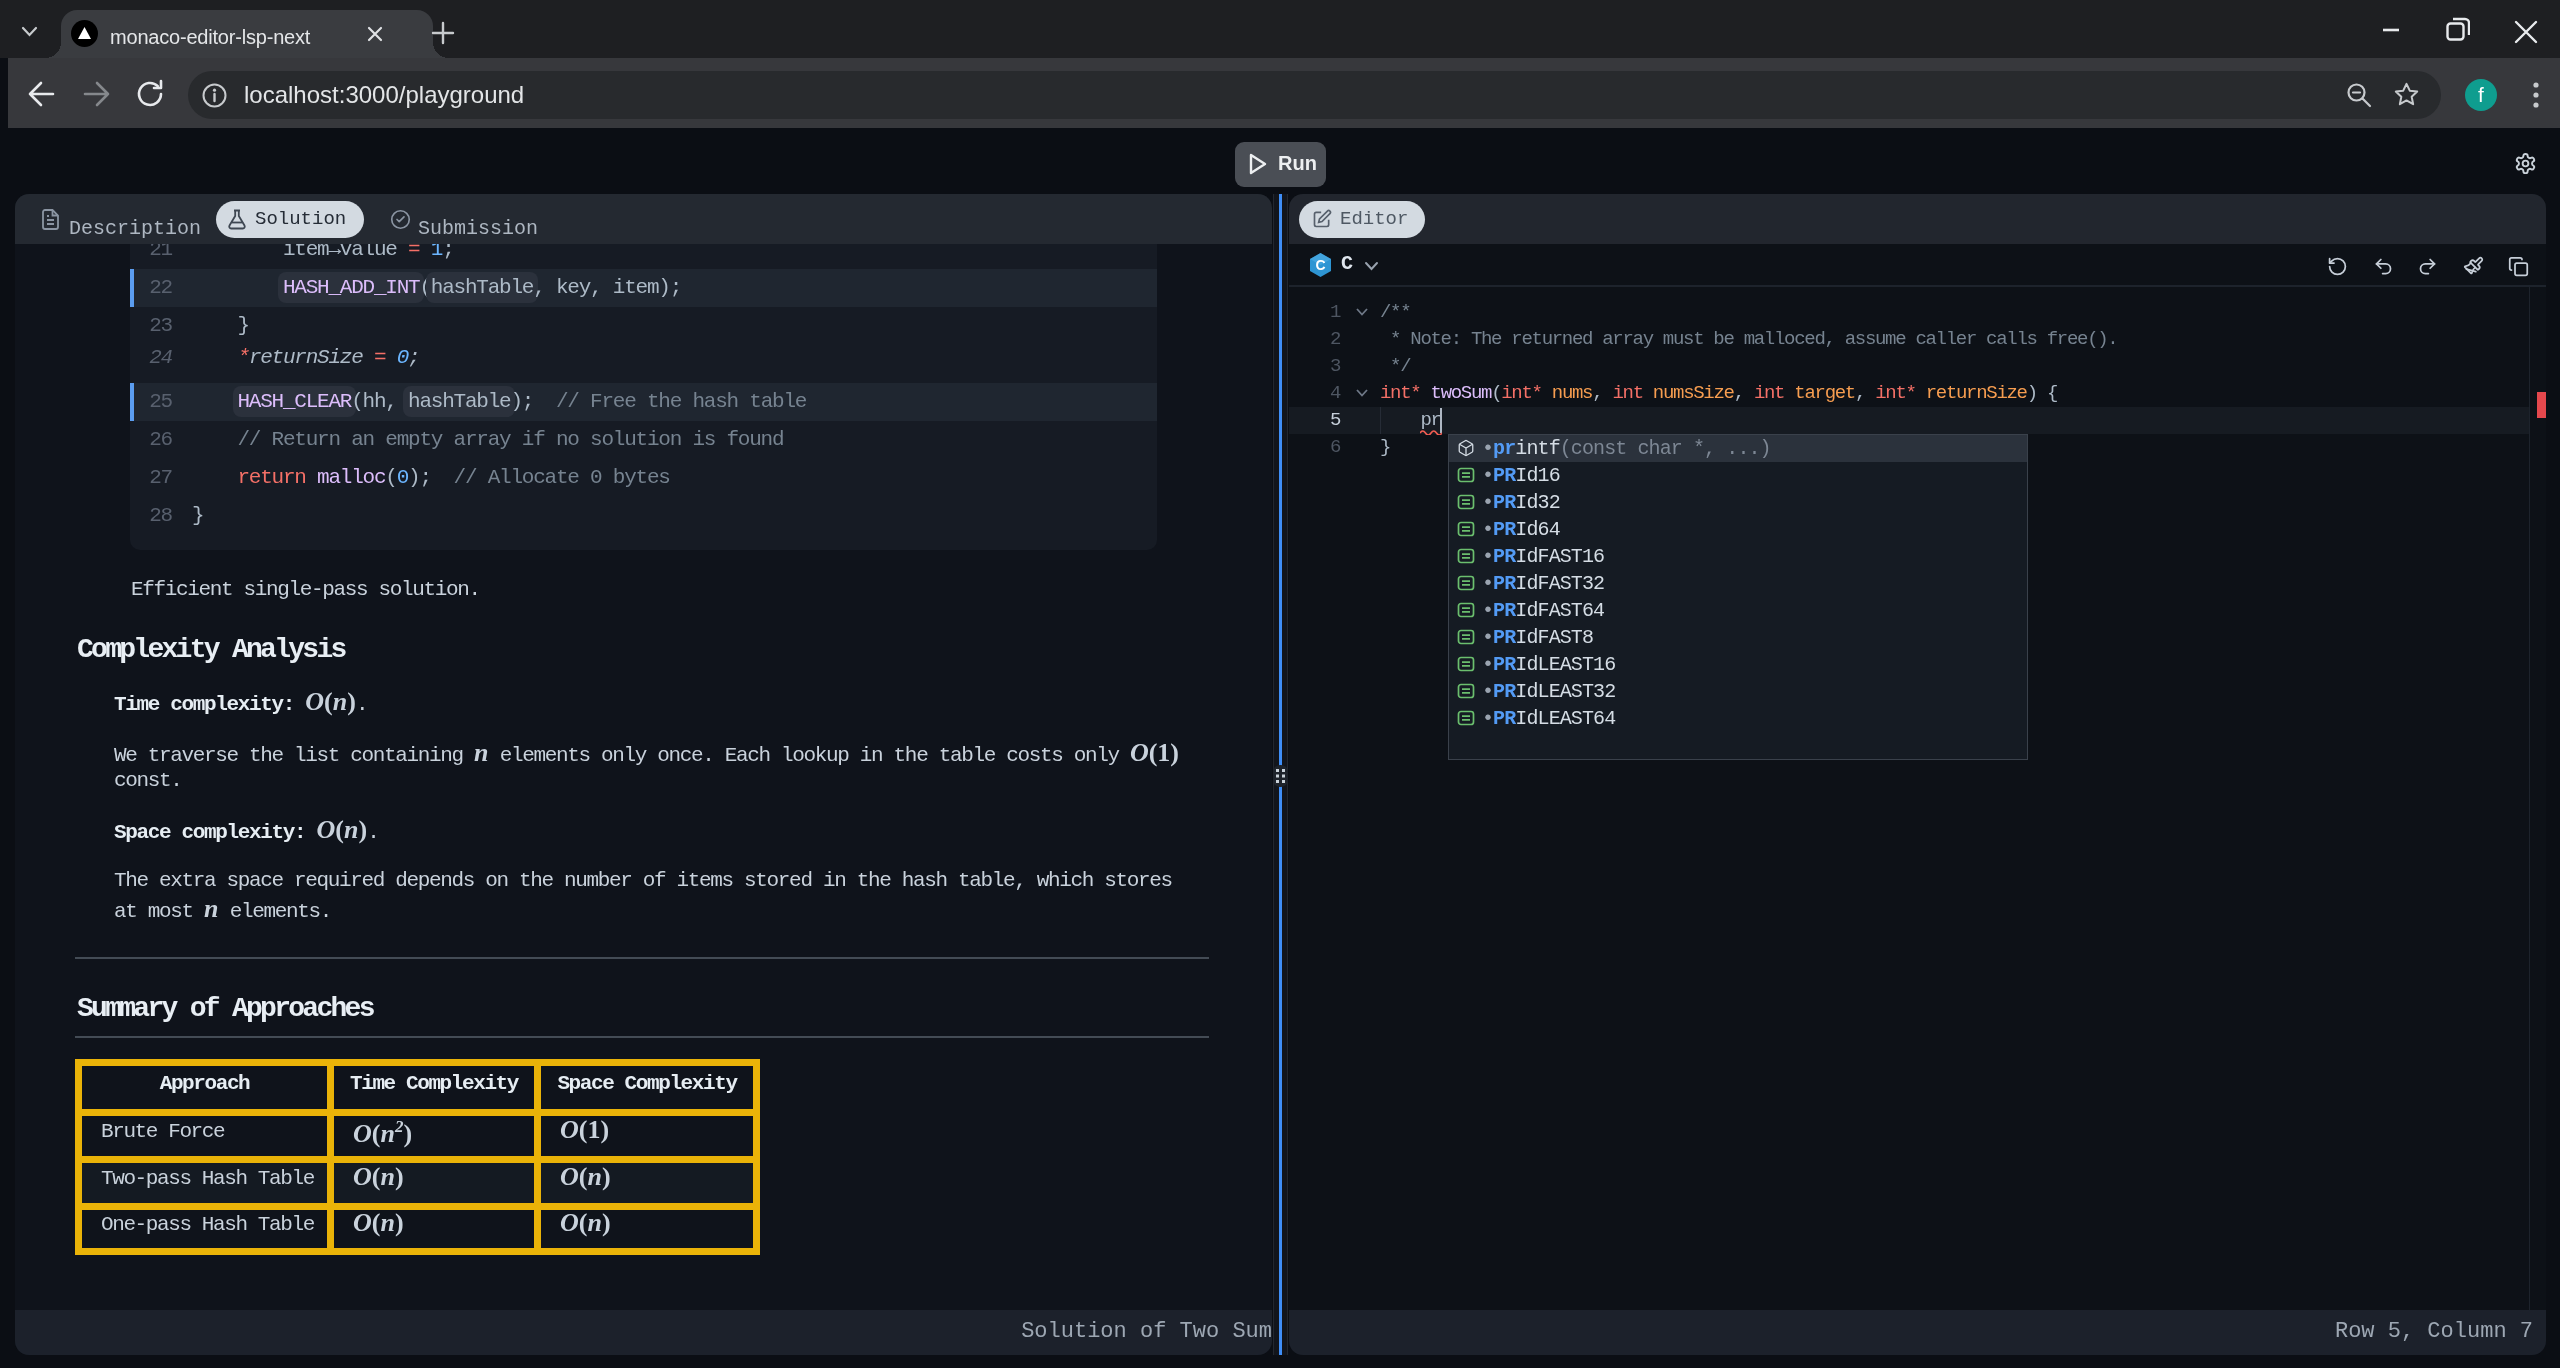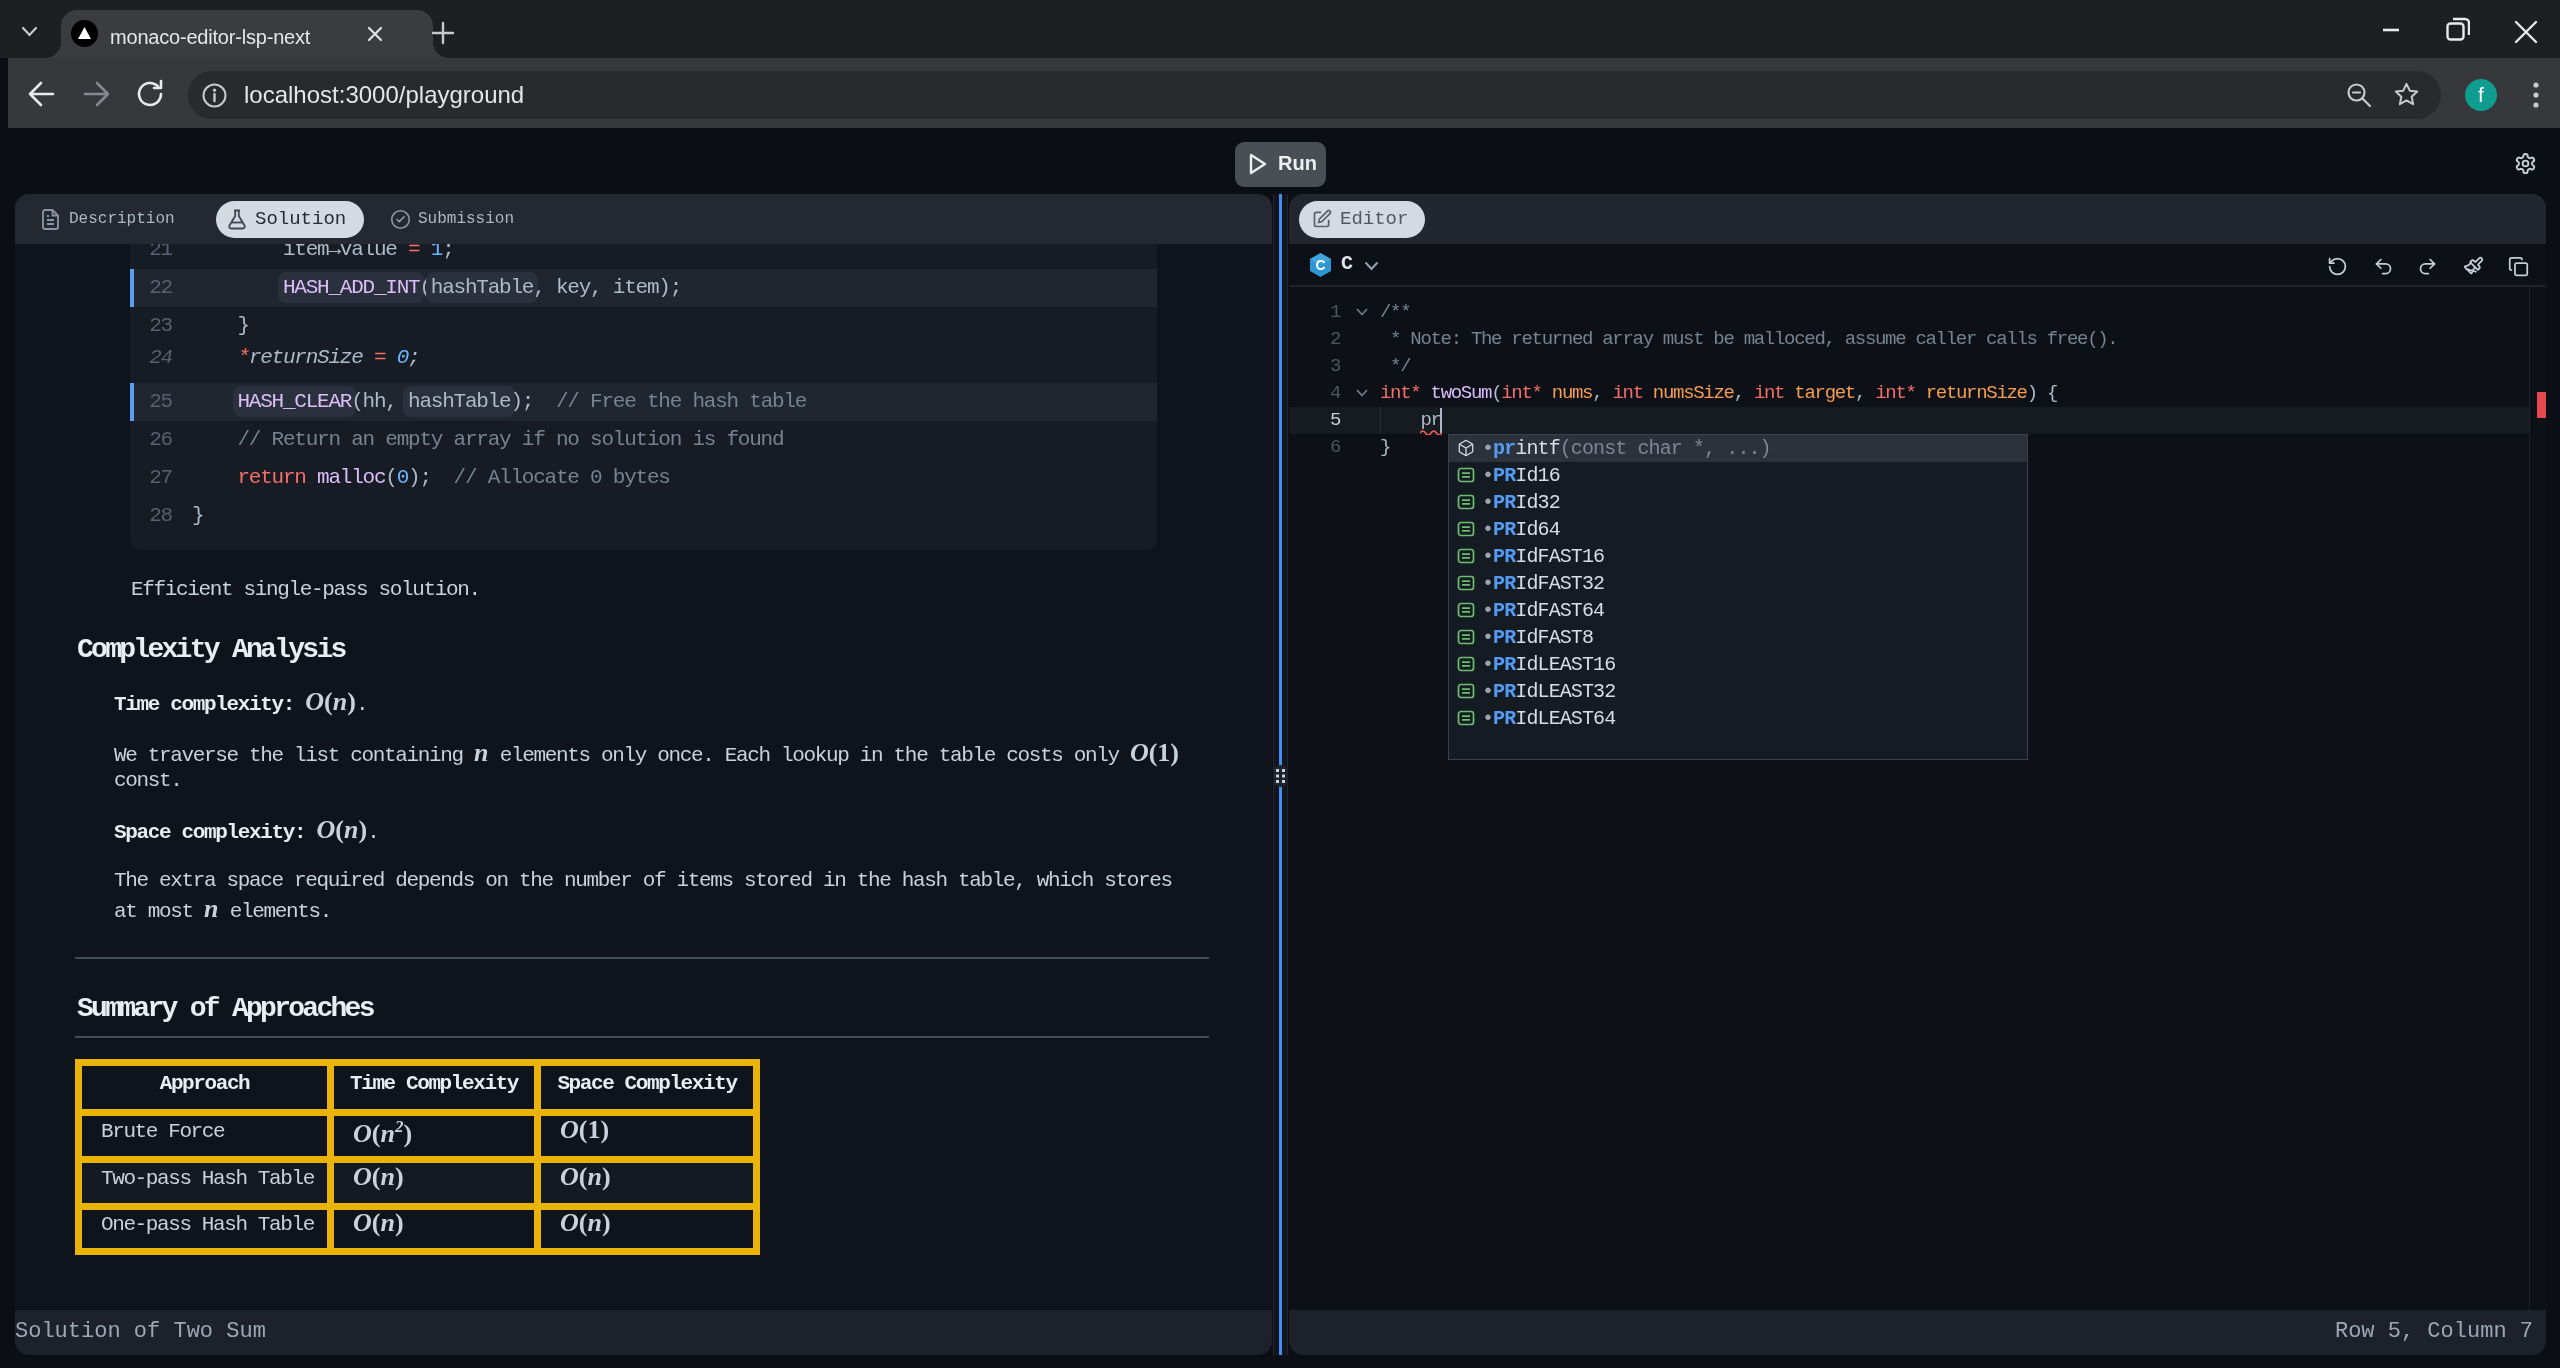--- a/index.html
+++ b/index.html
@@ -25,21 +25,21 @@
 
   .panel { position:absolute; top:66px; height:1161px; border-radius:14px; }
   #lpanel { left:15px; width:1257px; background:#0F131B; }
   #rpanel { left:1289px; width:1257px; background:#0D1117; }
   .phead { position:absolute; left:0; top:0; width:100%; height:50px; background:#242931; border-radius:14px 14px 0 0; }
   .pbottom { position:absolute; left:0; bottom:0; width:100%; height:45px; background:#1C212B; border-radius:0 0 14px 14px; color:#9DA7B3; font-size:22px; }
   #divider { position:absolute; left:1279px; top:66px; width:3px; height:1161px; background:#3F8EF7; }
   #divgutter { position:absolute; left:1273px; top:66px; width:15px; height:1161px; background:#12151C; border-left:1px solid #23272F; border-right:1px solid #23272F; }
 
   
-  .ltab { position:absolute; top:0; height:50px; display:flex; align-items:center; color:#AEB7C2; font-size:16px; }
+  .ltab { position:absolute; top:9px; height:50px; display:flex; align-items:center; color:#AEB7C2; font-size:20px; }
   #pill-solution { position:absolute; left:201px; top:7px; width:148px; height:37px; border-radius:19px; background:#D3DAE1; color:#252C36; font-size:19px; }
   #pill-editor { position:absolute; left:10px; top:7px; width:126px; height:37px; border-radius:19px; background:#D3DAE1; color:#4E5863; font-size:19px; }
 
   
   #codeblock { position:absolute; left:115px; top:50px; width:1027px; height:306px; background:#161B24; border-radius:0 0 10px 10px; overflow:hidden; font-size:21px; letter-spacing:-1.23px; }
   .crow { position:absolute; left:0; width:100%; height:38px; line-height:38px; white-space:pre; color:#ADBAC7; }
   .crow .ln { position:absolute; left:0; width:42px; text-align:right; color:#58606E; letter-spacing:-1.23px; }
   .crow .ct { position:absolute; left:62px; }
   .hl { background:#1F2630; box-shadow:inset 4px 0 0 #5B9DF0; }
   .tok-p { color:#DCBDFB; } 
@@ -229,21 +229,21 @@
             <td style="padding-left:19px;"><span class="katex" style="font-size:26px;">O<span class="up">(</span>n<span class="up">)</span></span></td>
           </tr>
       <tr style="height:45px;">
             <td style="padding-left:19px;">One-pass Hash Table</td>
             <td style="padding-left:19px;"><span class="katex" style="font-size:26px;">O<span class="up">(</span>n<span class="up">)</span></span></td>
             <td style="padding-left:19px;"><span class="katex" style="font-size:26px;">O<span class="up">(</span>n<span class="up">)</span></span></td>
           </tr>
     </tbody>
       </table>
 
-    <div class="pbottom" style="text-align:left; line-height:44px;">Solution of Two Sum</div>
+    <div class="pbottom" style="text-align:right; line-height:44px;">Solution of Two Sum</div>
   </div>
 
   <div id="divgutter"></div>
     <div id="divider"></div>
   <div class="abs" style="left:1273px;top:637px;width:15px;height:22px;border-radius:7px;background:#1E232B;">
     <svg class="abs" style="left:3px;top:4px" width="9" height="14" viewBox="0 0 9 14">
         <g fill="#C9D1D9">
           <rect x="0" y="0" width="3" height="3"></rect>
           <rect x="6" y="0" width="3" height="3"></rect>
           <rect x="0" y="5.5" width="3" height="3"></rect>

